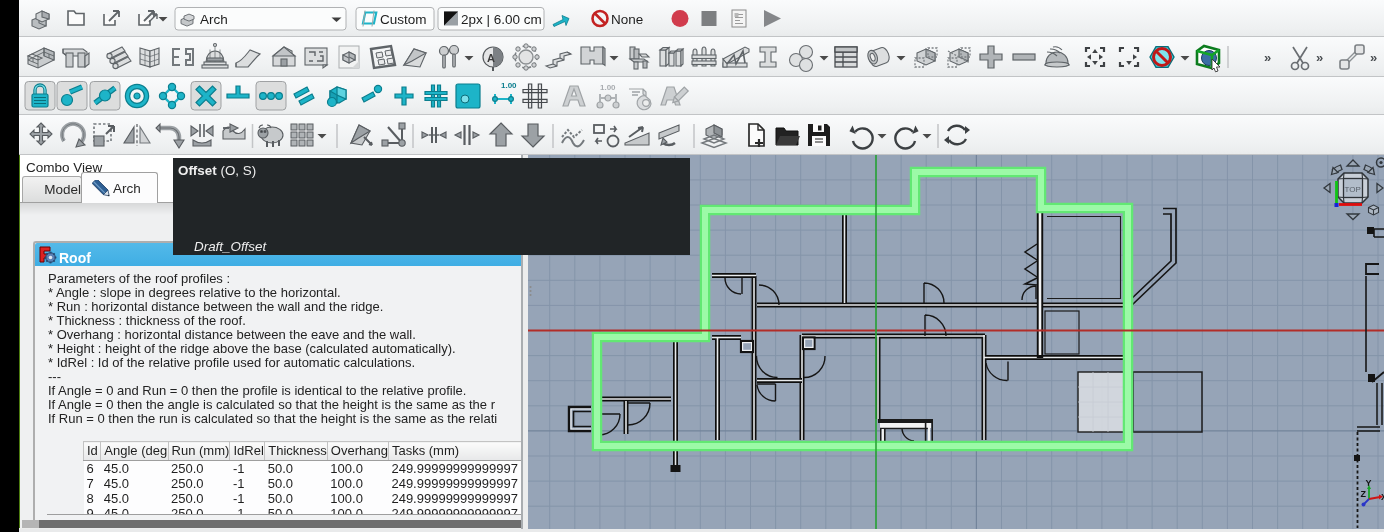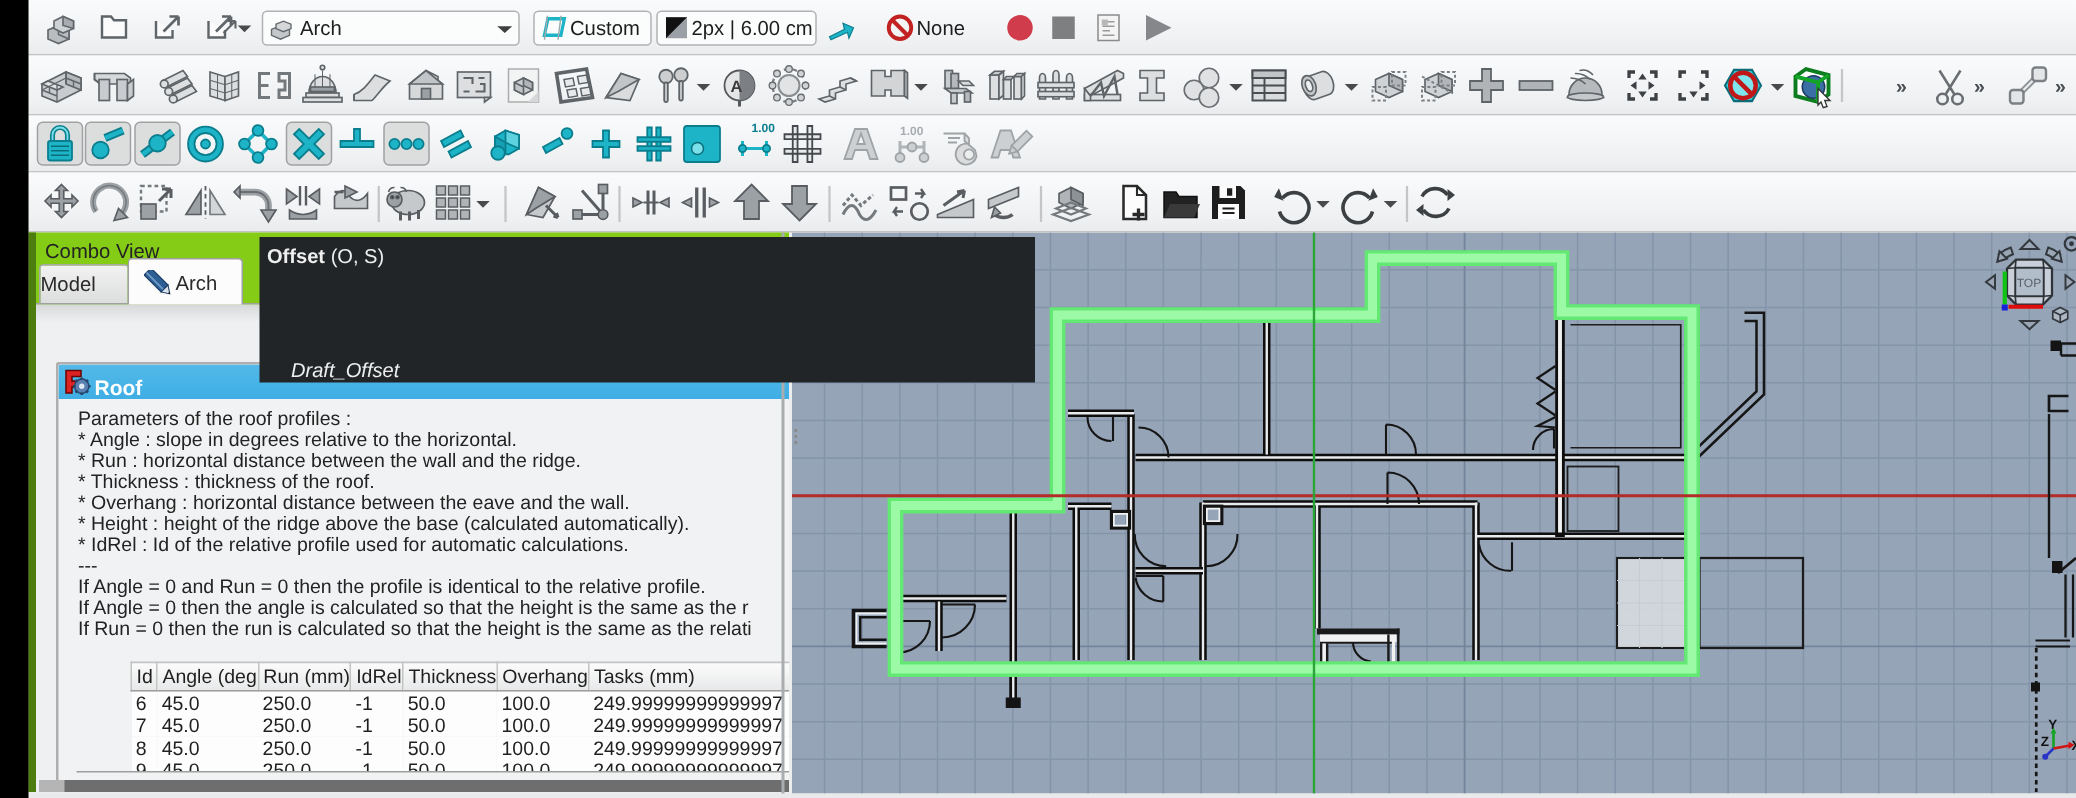--- a/index.html
+++ b/index.html
@@ -5,24 +5,24 @@
   html,body{margin:0;padding:0;}
   body{width:1384px;height:532px;overflow:hidden;position:relative;
        font-family:"Liberation Sans", sans-serif;background:#eceded;}
   .abs{position:absolute;}
   .tbrow{position:absolute;left:19px;right:0;background:linear-gradient(#fafbfc,#eef0f1 80%,#e9ebec);border-bottom:1px solid #c2c4c6;}
   #row1{top:0;height:36px;}
   #row2{top:37px;height:39px;}
   #row3{top:77px;height:37px;}
   #row4{top:115px;height:39px;}
   #blackstrip{left:0;top:0;width:19px;height:532px;background:#000;z-index:50;}
-  #panel{left:19px;top:155px;width:502px;height:373px;background:#84cc16;border-left:5px solid #4d7c0f;z-index:5;overflow:hidden;}
+  #panel{left:19px;top:155px;width:502px;height:373px;background:#ffffff;border-left:1px solid #4d7c0f;z-index:5;overflow:hidden;}
   #panelTitle{position:absolute;left:6px;top:5px;font-size:13.5px;color:#232323;}
   .tab{position:absolute;font-size:13.5px;color:#2a2a2a;}
-  #tabModel{left:2px;top:21px;width:58px;height:25px;background:linear-gradient(#f2f2f2,#dcdddd);border:1px solid #a8a8a8;border-bottom:none;border-radius:3px 3px 0 0;text-align:left;line-height:25px;}
+  #tabModel{left:2px;top:21px;width:58px;height:25px;background:linear-gradient(#f2f2f2,#dcdddd);border:1px solid #a8a8a8;border-bottom:none;border-radius:3px 3px 0 0;text-align:right;line-height:25px;}
   #tabTasks{left:61px;top:17px;width:75px;height:30px;background:#fcfcfd;border:1px solid #a0a0a0;border-bottom:none;border-radius:3px 3px 0 0;z-index:2;}
   #tabTasksLbl{position:absolute;left:31px;top:8px;font-size:13.5px;}
   #tabline{position:absolute;left:0;top:47px;width:502px;height:1px;background:#a0a0a0;}
   #taskbg{position:absolute;left:0;top:48px;width:502px;height:325px;background:linear-gradient(#d7d8d9,#eff0f1 12px);}
   
   #dlg{position:absolute;left:13px;top:86px;width:489px;height:278px;overflow:hidden;background:#f1f2f3;border-left:2px solid #aeaeae;border-top:2px solid #aeaeae;border-radius:3px 0 0 0;}
   #dlghdr{position:absolute;left:0;top:0;width:489px;height:23px;background:linear-gradient(#53b9e9,#3faee4);border-radius:2px 0 0 0;}
   #dlghdr .ttl{position:absolute;left:24px;top:7px;color:#fff;font-weight:bold;font-size:14px;}
   #dlgtext{position:absolute;left:13px;top:29px;width:600px;font-size:13px;color:#232323;line-height:13.95px;white-space:pre;}
   table.rt{border-collapse:collapse;position:absolute;left:12px;top:198px;font-size:13px;color:#1f1f1f;table-layout:fixed;margin-left:36px;}

